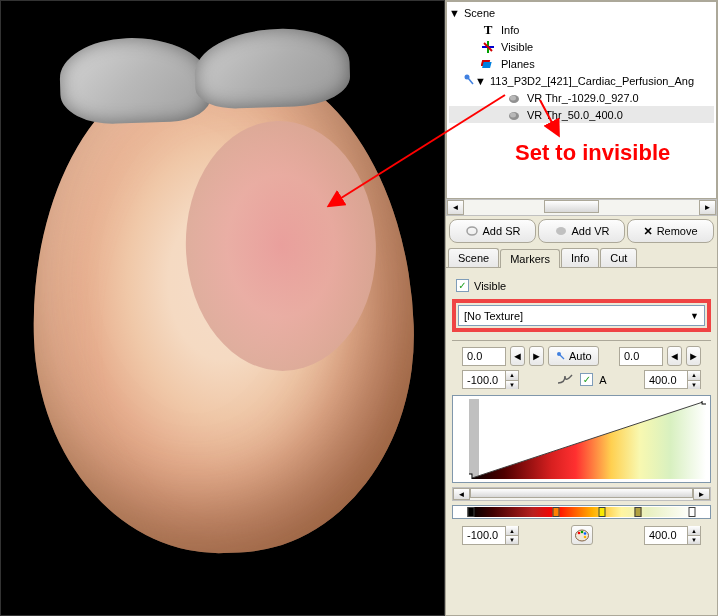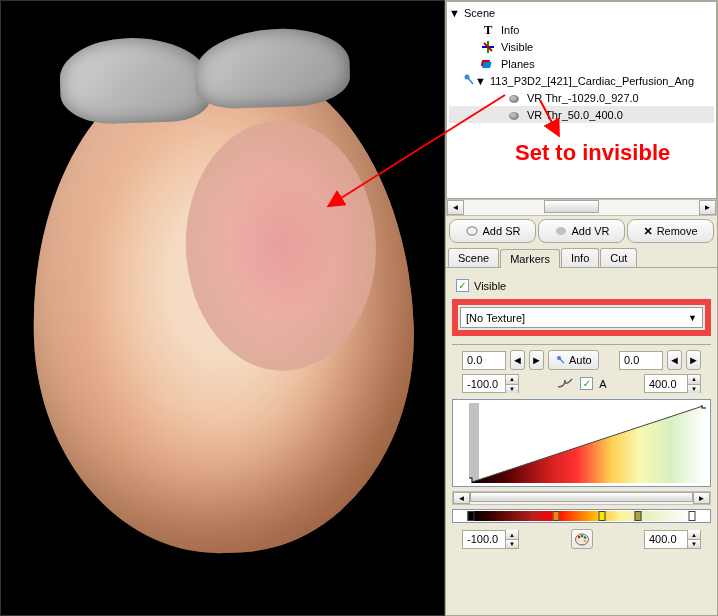--- a/index.html
+++ b/index.html
@@ -55,21 +55,21 @@
 .hscroll-thumb { position: absolute; height: 13px; background: linear-gradient(#fff, #d8d8d8); border: 1px solid #aca899; top: 0; }
 .btnrow { display: flex; gap: 2px; padding: 3px; }
 .btn { flex: 1; height: 24px; background: linear-gradient(#fdfdfd, #e8e8e8); border: 1px solid #aca899; border-radius: 8px; display: flex; align-items: center; justify-content: center; gap: 4px; cursor: pointer; font-size: 11px; }
 .tabs { display: flex; border-bottom: 1px solid #aca899; padding: 2px 2px 0 2px; }
 .tab { padding: 3px 9px; border: 1px solid #aca899; border-bottom: none; background: linear-gradient(#f8f8f8, #e8e8e8); border-radius: 3px 3px 0 0; margin-right: 1px; cursor: pointer; font-size: 11px; }
 .tab.active { background: #ece9d8; position: relative; top: 1px; }
 .tab-content { flex: 1; padding: 8px 6px; overflow: auto; }
 .checkbox-row { display: flex; align-items: center; gap: 5px; padding: 3px 4px; }
 .checkbox { width: 13px; height: 13px; border: 1px solid #7f9db9; background: #fff; display: flex; align-items: center; justify-content: center; font-size: 10px; color: #21a121; }
 .select-box { height: 21px; border: 1px solid #7f9db9; background: #fff; display: flex; align-items: center; justify-content: space-between; padding: 0 5px; margin: 3px 0; }
-.highlight-box { border: 6px solid #ef4444; padding: 2px; margin: 4px 0 8px 0; }
+.highlight-box { border: 4px solid #ef4444; padding: 2px; margin: 4px 0 8px 0; }
 .spinner-row { display: flex; align-items: center; gap: 4px; padding: 2px 10px; }
 .spinner { display: inline-flex; align-items: center; height: 19px; border: 1px solid #aca899; background: #fff; }
 .spinner input { border: none; width: 42px; padding: 0 4px; font-size: 11px; outline: none; text-align: left; }
 .spinner-btns { display: flex; flex-direction: column; }
 .spinbtn { width: 13px; height: 9px; background: linear-gradient(#fff,#dcdcdc); border-left: 1px solid #aca899; font-size: 6px; display: flex; align-items:center; justify-content:center; line-height: 1; }
 .spinbtn + .spinbtn { border-top: 1px solid #aca899; }
 .iconbtn { width: 22px; height: 20px; background: linear-gradient(#fdfdfd,#e8e8e8); border: 1px solid #aca899; border-radius: 3px; display: flex; align-items: center; justify-content: center; cursor: pointer; }
 .lut-editor { height: 88px; border: 1px solid #8097ab; background: #fff; margin: 4px 0; position: relative; }
 .lut-gradient { position: absolute; bottom: 3px; left: 16px; right: 4px; height: 78px; }
 .lut-triangle { width: 100%; height: 100%; }

